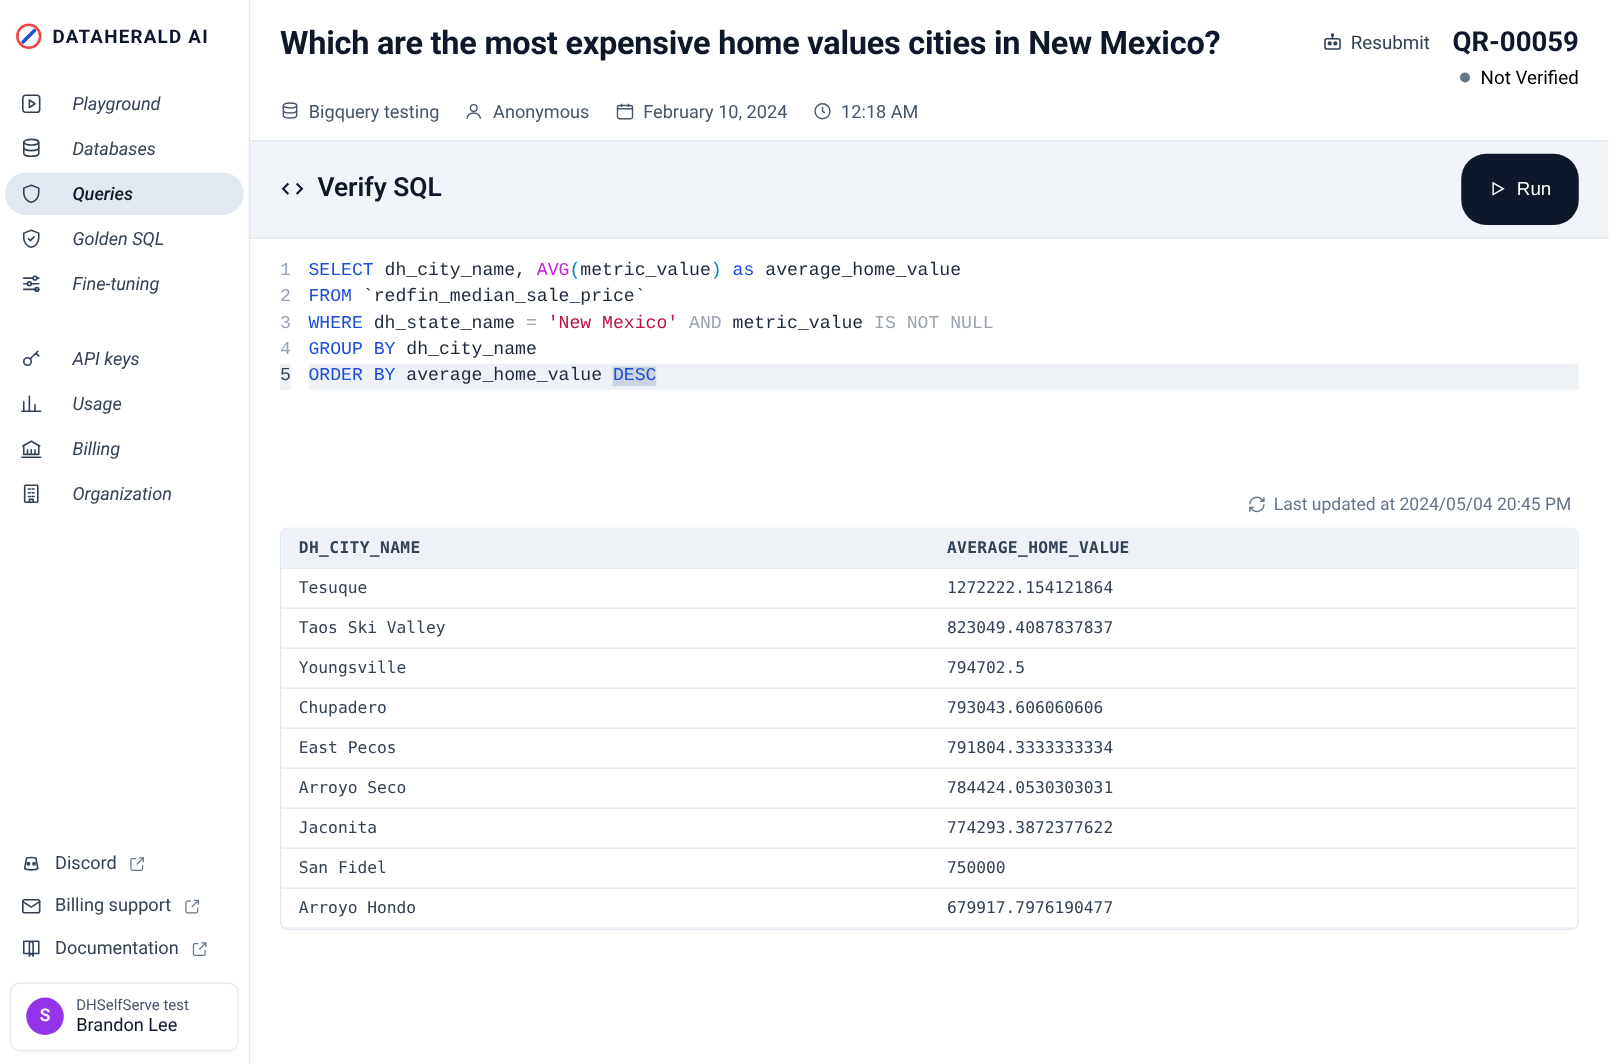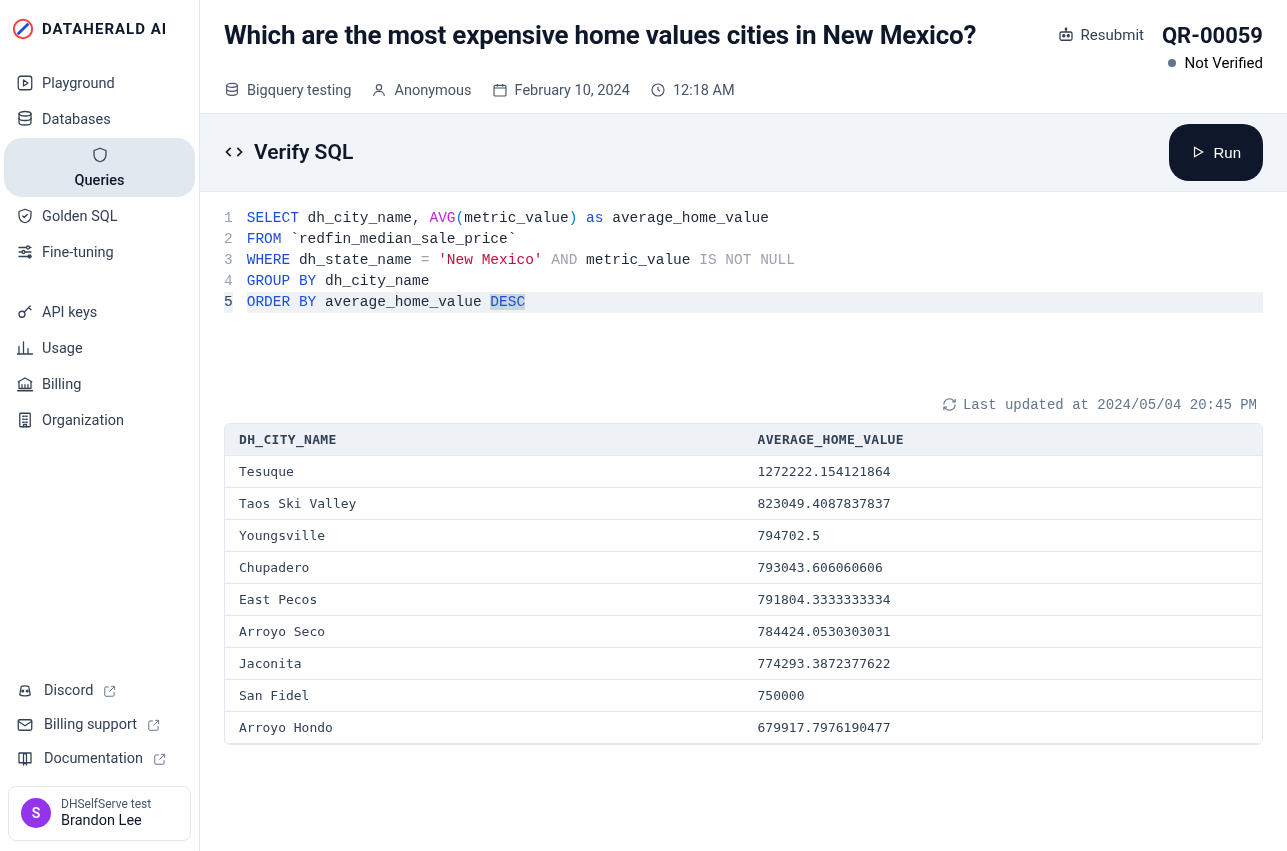--- a/index.html
+++ b/index.html
@@ -34,33 +34,33 @@
 .logo-text {
   font-weight: 700;
   letter-spacing: 1px;
   font-size: 15px;
   color: #0f172a;
 }
 .nav-group { padding: 0 4px; }
 .nav-item {
   display: flex;
   align-items: center;
-  gap: 8px;
+  gap: 24px;
   padding: 8px 12px;
   margin: 2px 0;
   border-radius: 18px;
   color: #334155;
   cursor: pointer;
   font-size: 14.5px;
+  font-style: italic;
 }
 .nav-item.active {
   background: #e2e8f0;
   color: #0f172a;
   font-weight: 500;
-  flex-direction: column;
 }
 .nav-icon { width: 18px; height: 18px; display: inline-flex; align-items: center; justify-content: center; color: #334155; }
 .nav-gap { height: 22px; }
 .sidebar-spacer { flex: 1; }
 .ext-item {
   display: flex;
   align-items: center;
   gap: 10px;
   padding: 8px 12px;
   color: #334155;
@@ -155,21 +155,20 @@
 
 .last-updated {
   text-align: right;
   color: #64748b;
   padding: 4px 30px 10px 0;
   font-size: 14px;
   display: flex;
   justify-content: flex-end;
   align-items: center;
   gap: 6px;
-  font-family: Liberation Mono, monospace;
 }
 
 .result-wrap { padding: 0 24px 0 24px; flex: 1; overflow: hidden; display: flex; flex-direction: column; }
 .result-scroll { border: 1px solid #e2e8f0; border-radius: 6px; overflow: hidden; display: flex; flex-direction: column; }
 .result-table { width: 100%; border-collapse: collapse; font-family: ui-monospace, SFMono-Regular, Menlo, Consolas, monospace; font-size: 13px; }
 .result-table th {
   background: #eef2f7;
   text-align: left;
   padding: 8px 14px;
   font-weight: 700;

